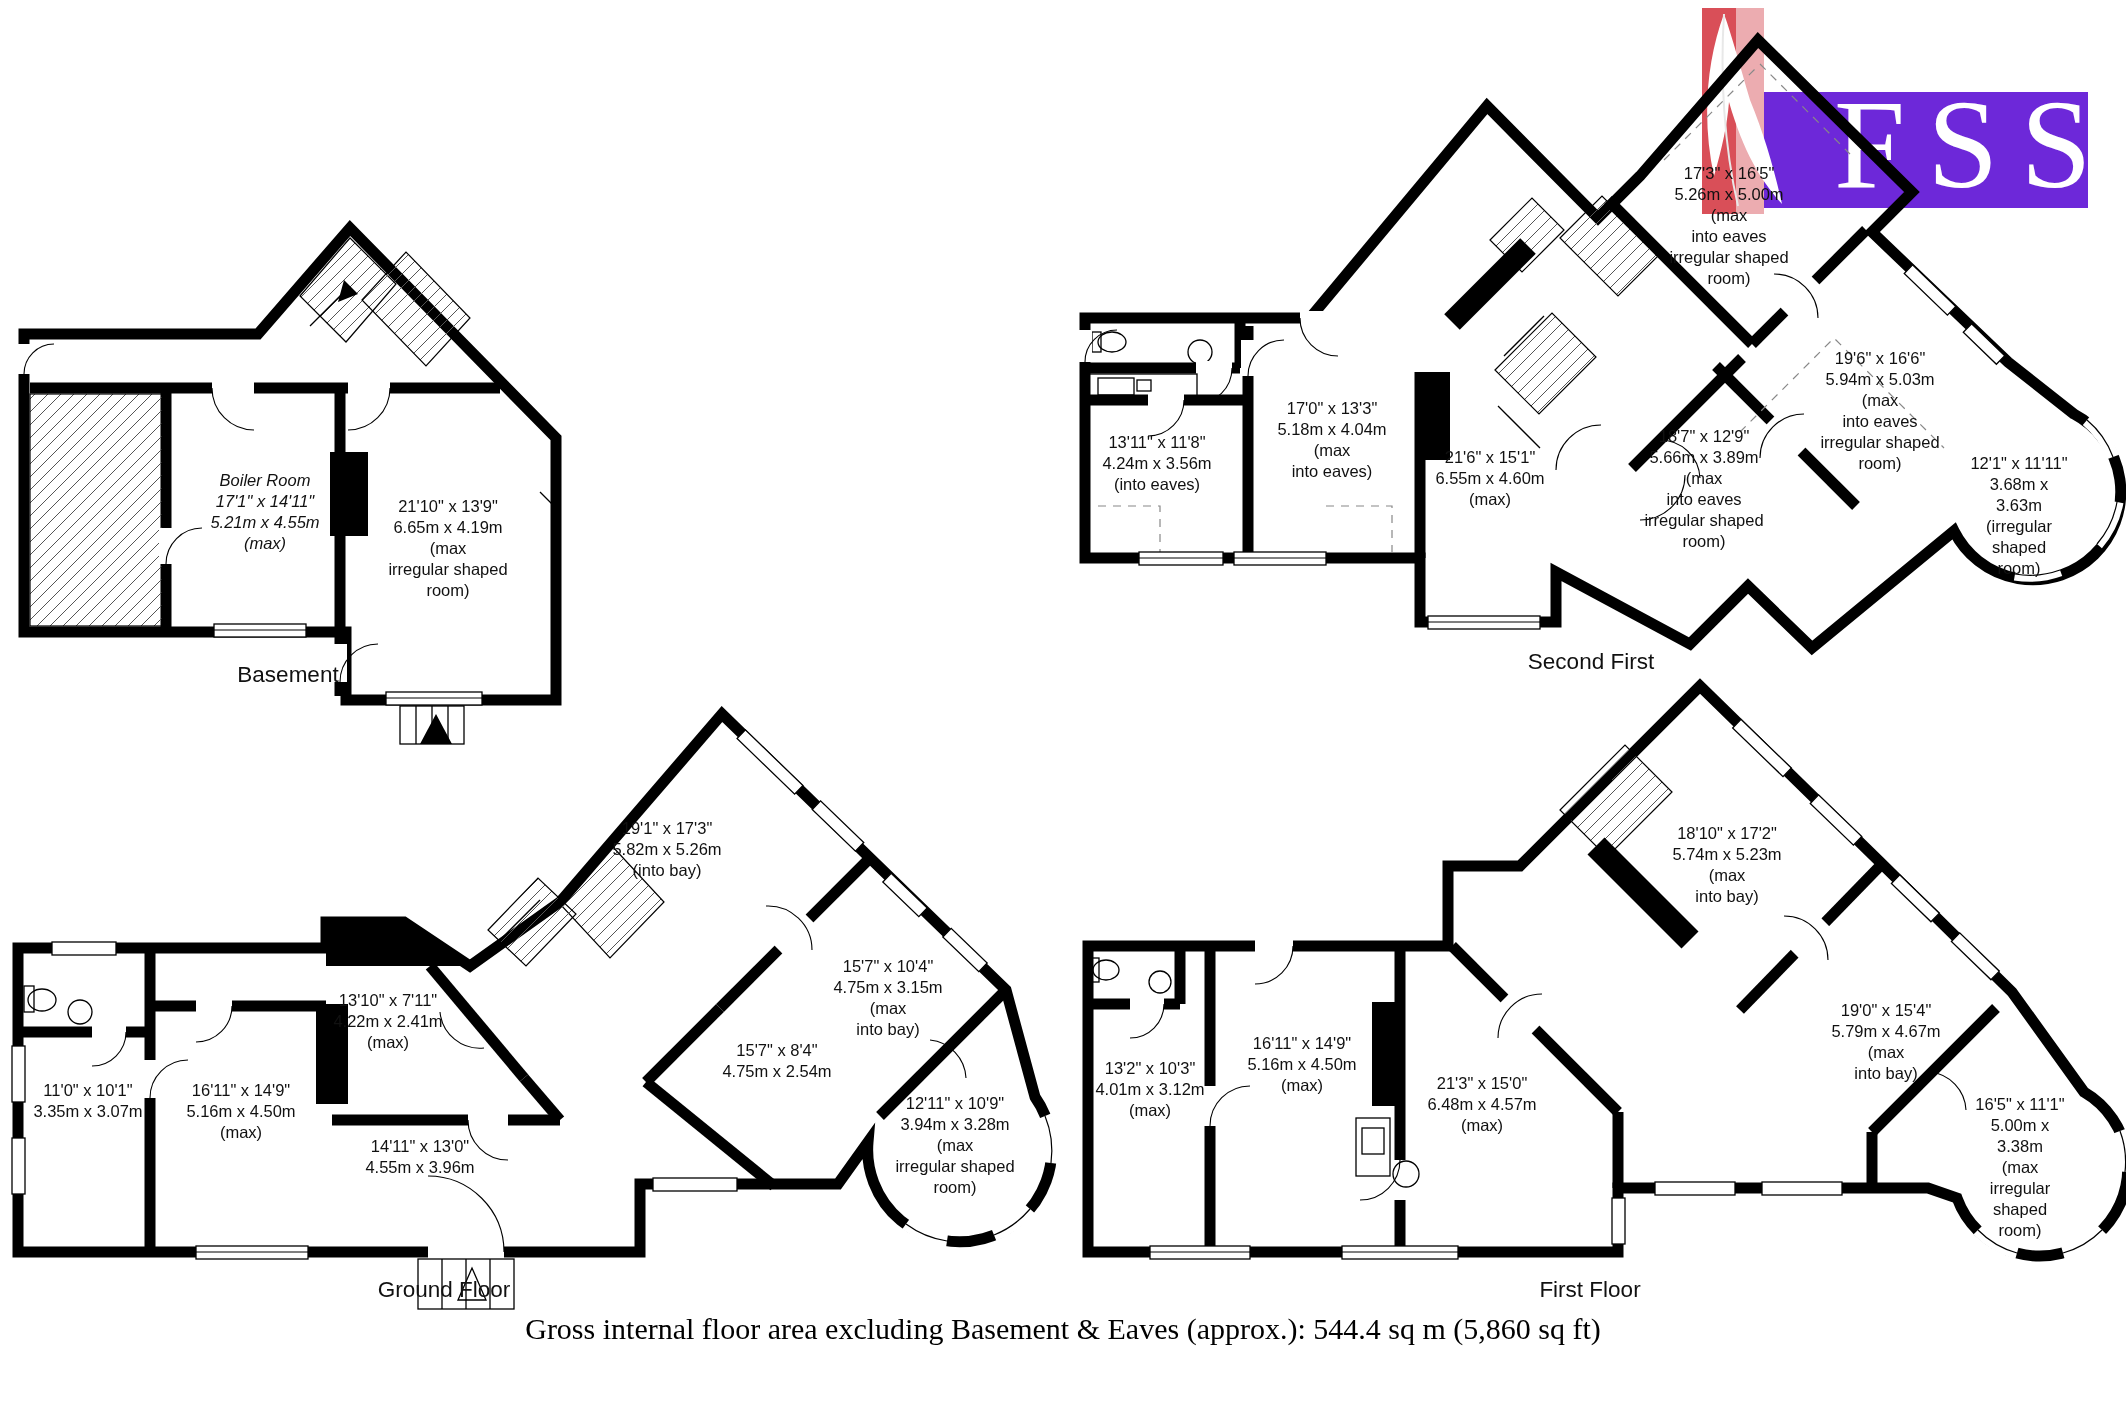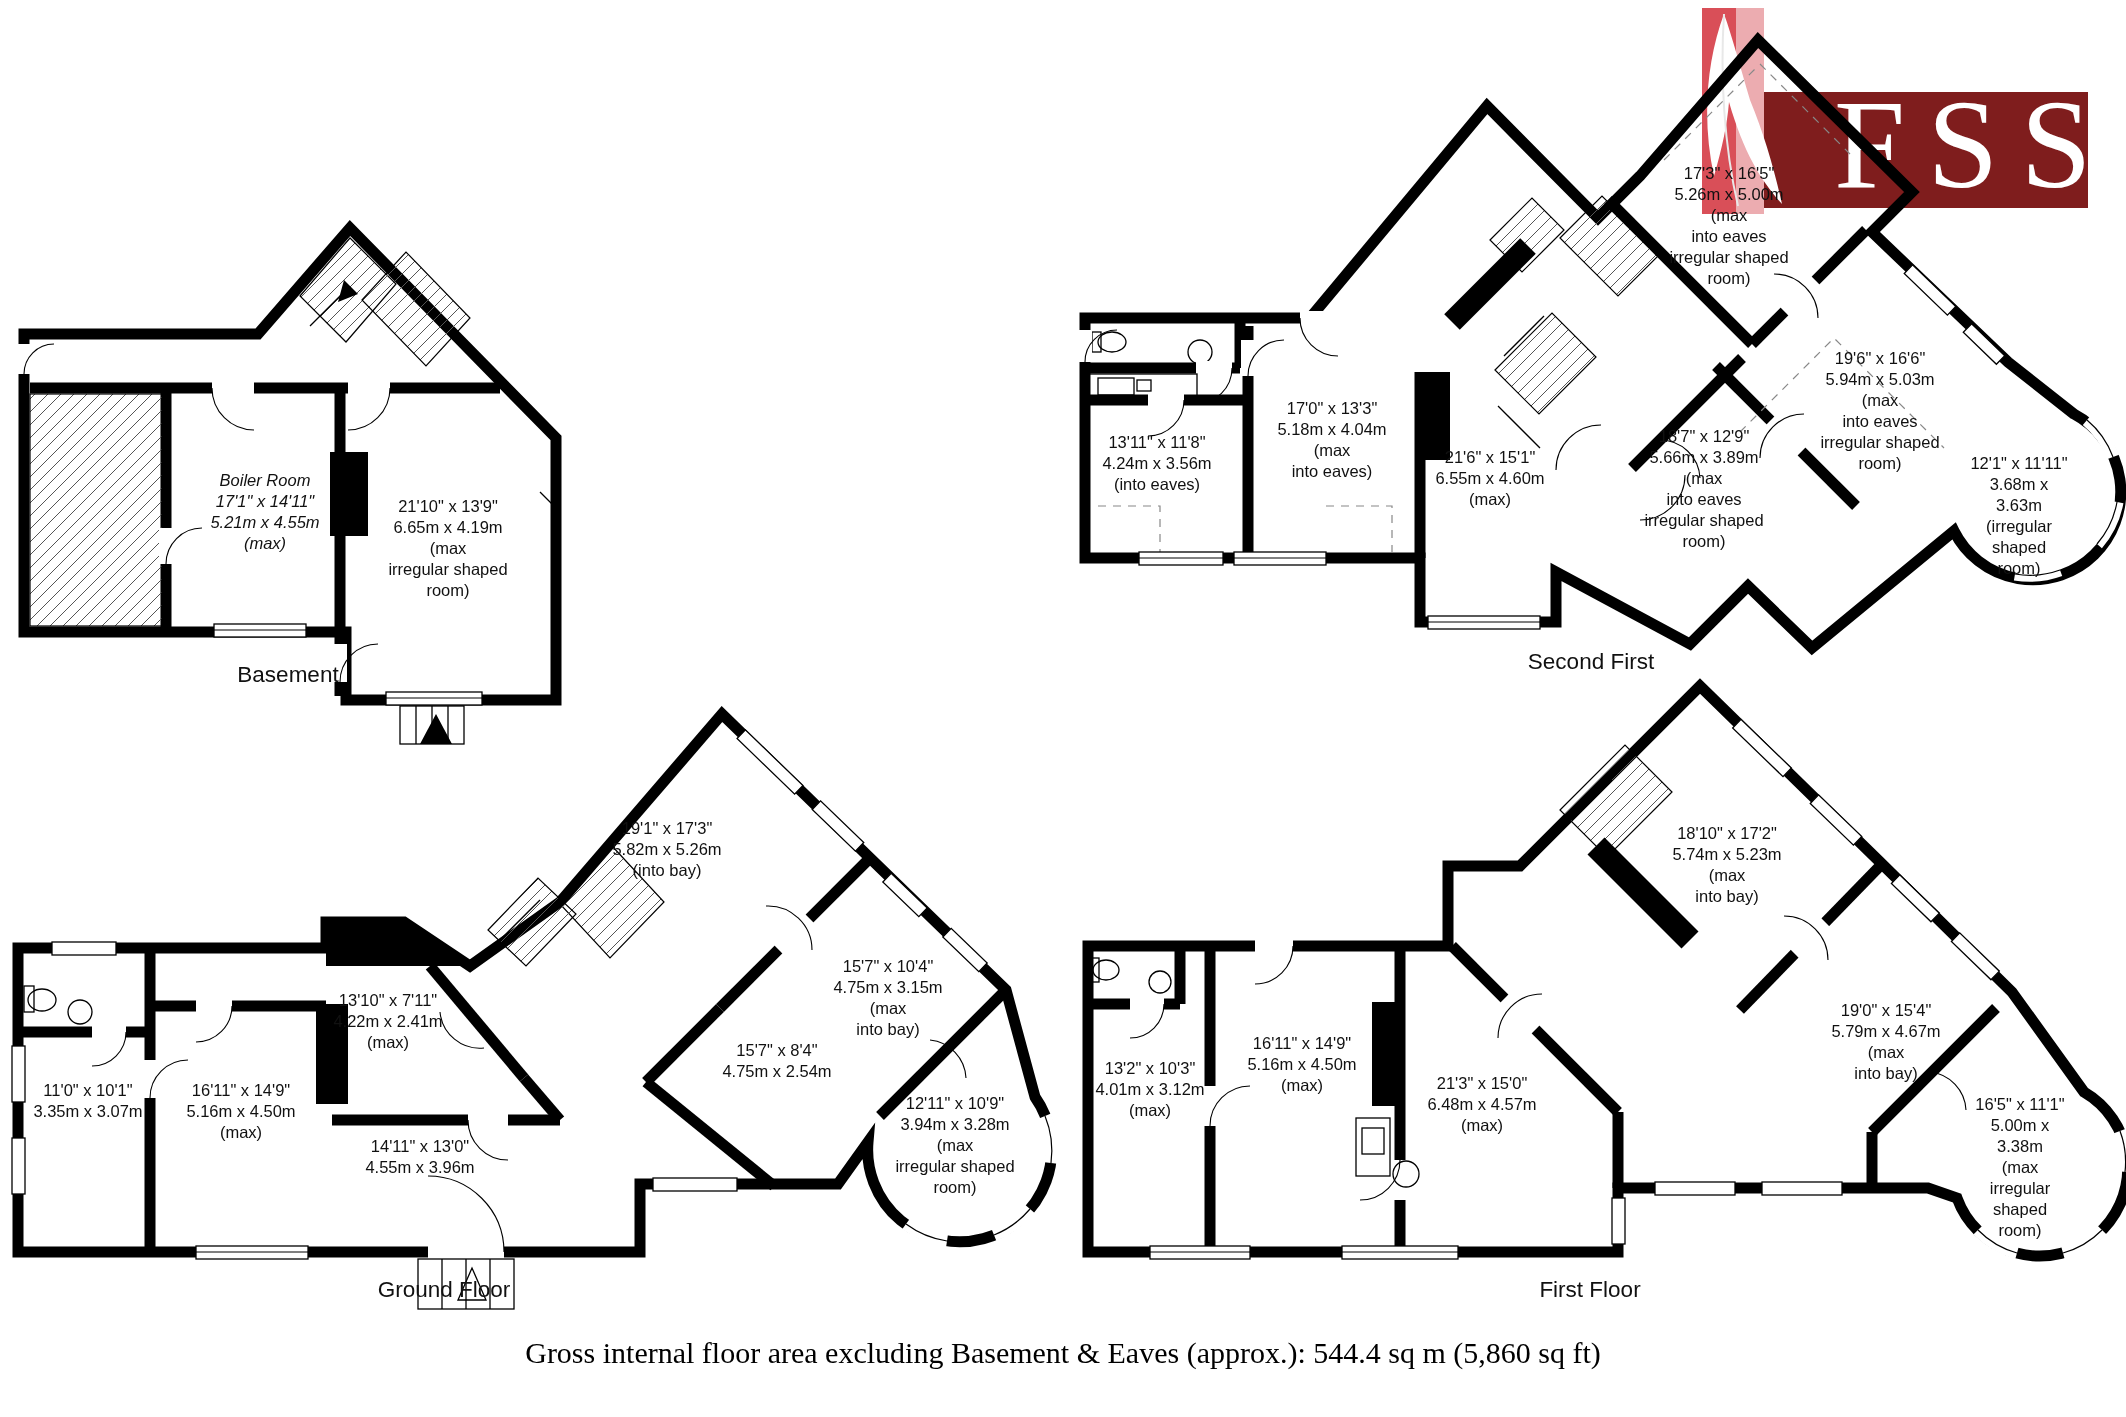--- a/index.html
+++ b/index.html
@@ -1,19 +1,19 @@
 <!DOCTYPE html>
 <html><head>
 <meta charset="utf-8">
 <style>
   html,body{margin:0;padding:0;background:#fff;}
   .page{position:relative;width:2126px;height:1417px;background:#ffffff;overflow:hidden;
         font-family:"Liberation Sans",sans-serif;color:#111;}
   
-  .logo-box{position:absolute;left:1702px;top:92px;width:386px;height:116px;background:#7f1d1d;}
+  .logo-box{position:absolute;left:1702px;top:92px;width:386px;height:116px;background:#6d28d9;}
   .logo-text{position:absolute;left:132px;top:-14px;width:254px;height:116px;
              font-family:"Liberation Serif",serif;font-size:128px;line-height:132px;
              letter-spacing:22px;color:#ffffff;}
   .feather-wrap{position:absolute;left:1694px;top:6px;width:104px;height:210px;}
   
   svg.plans{position:absolute;left:0;top:0;}
   .w{stroke:#000;stroke-width:11;fill:none;stroke-linejoin:miter;}
   .t{stroke:#000;stroke-width:1.3;fill:none;}
   .d{stroke:#000;stroke-width:1.1;fill:none;}
   .dash{stroke:#888;stroke-width:1.2;fill:none;stroke-dasharray:8 7;}
@@ -403,15 +403,15 @@
 (max
 into eaves
 irregular shaped
 room)</div>
   <div class="room-label" style="left:2019px;top:453px;">12'1" x 11'11"
 3.68m x 3.63m
 (irregular shaped
 room)</div>
   <div class="floor-label" style="left:1591px;top:649px;">Second First</div>
 
-  <div class="caption" style="top:1312px;margin-top:24px;">Gross internal floor area excluding Basement &amp; Eaves (approx.): 544.4 sq m (5,860 sq ft)</div>
+  <div class="caption" style="top:1312px;">Gross internal floor area excluding Basement &amp; Eaves (approx.): 544.4 sq m (5,860 sq ft)</div>
 
 </div>
 
 </body></html>

